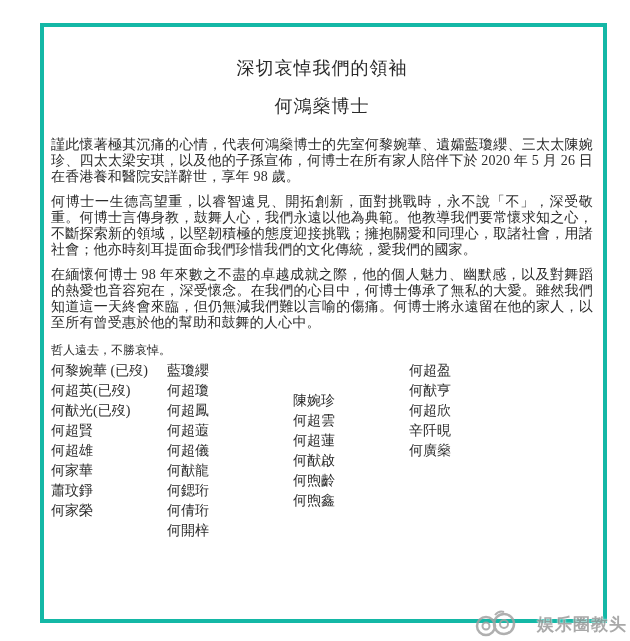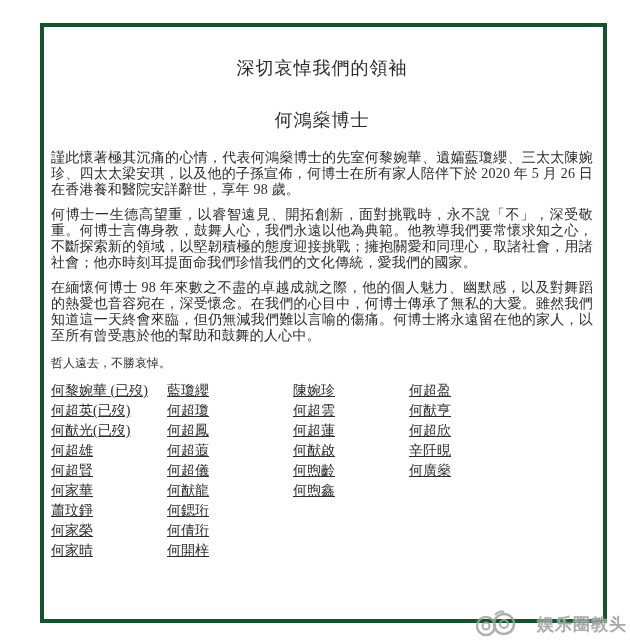--- a/index.html
+++ b/index.html
@@ -10,37 +10,37 @@
     color:#222222;
     position:relative;
     overflow:hidden;
   }
   .page{position:relative;width:630px;height:641px;background:#ffffff;overflow:hidden;}
 
   .notice{
     position:absolute;left:40px;top:23px;
     width:567px;height:600px;
     box-sizing:border-box;
-    border:4px solid #14532d;
+    border:4px solid #14b8a6;
     background:#ffffff;
     padding:30px 10px 0 7px;
     overflow:hidden;
   }
 
   .notice-title,
   .notice-subtitle{
     text-align:center;
     font-size:18px;
     font-weight:400;
     letter-spacing:1px;
     color:#2a2a2a;
     margin:0;
     line-height:23px;
   }
-  .notice-subtitle{margin-top:29px;}
+  .notice-subtitle{margin-top:16px;font-family:Liberation Mono, monospace;}
 
   .body-paragraph{
     margin:0;
     margin-top:9px;
     font-size:14px;
     line-height:16px;
     letter-spacing:0.2px;
     text-align:justify;
     color:#2b2b2b;
   }
@@ -49,30 +49,28 @@
   .farewell-line{
     margin:0;
     margin-top:9px;
     font-size:12px;
     line-height:21px;
     color:#2b2b2b;
   }
 
   .family-name-grid{
     display:flex;
-    margin-top:7px;
     font-size:14px;
     line-height:20px;
     color:#2b2b2b;
-    text-decoration:underline;
   }
   .family-col{display:flex;flex-direction:column;}
   .family-col.c0{width:116px;}
   .family-col.c1{width:126px;}
-  .family-col.c2{width:116px;}
+  .family-col.c2{width:116px;justify-content:center;}
   .family-col.c3{flex:1;}
   .name-cell{white-space:nowrap;}
 
   .watermark{
     position:absolute;
     right:3px;bottom:3px;
     display:flex;
     align-items:center;
     gap:18px;
     opacity:0.85;
@@ -105,26 +103,25 @@
 
     <p class="body-paragraph">在緬懷何博士 98 年來數之不盡的卓越成就之際，他的個人魅力、幽默感，以及對舞蹈的熱愛也音容宛在，深受懷念。在我們的心目中，何博士傳承了無私的大愛。雖然我們知道這一天終會來臨，但仍無減我們難以言喻的傷痛。何博士將永遠留在他的家人，以至所有曾受惠於他的幫助和鼓舞的人心中。</p>
 
     <p class="farewell-line">哲人遠去，不勝哀悼。</p>
 
     <div class="family-name-grid">
       <div class="family-col c0">
           <div class="name-cell">何黎婉華 (已歿)</div>
           <div class="name-cell">何超英(已歿)</div>
           <div class="name-cell">何猷光(已歿)</div>
+          <div class="name-cell">何超賢</div>
           <div class="name-cell">何超雄</div>
-          <div class="name-cell">何超賢</div>
           <div class="name-cell">何家華</div>
           <div class="name-cell">蕭玟錚</div>
           <div class="name-cell">何家榮</div>
-          <div class="name-cell">何家晴</div>
         </div>
       <div class="family-col c1">
           <div class="name-cell">藍瓊纓</div>
           <div class="name-cell">何超瓊</div>
           <div class="name-cell">何超鳳</div>
           <div class="name-cell">何超蕸</div>
           <div class="name-cell">何超儀</div>
           <div class="name-cell">何猷龍</div>
           <div class="name-cell">何鍶珩</div>
           <div class="name-cell">何倩珩</div>

